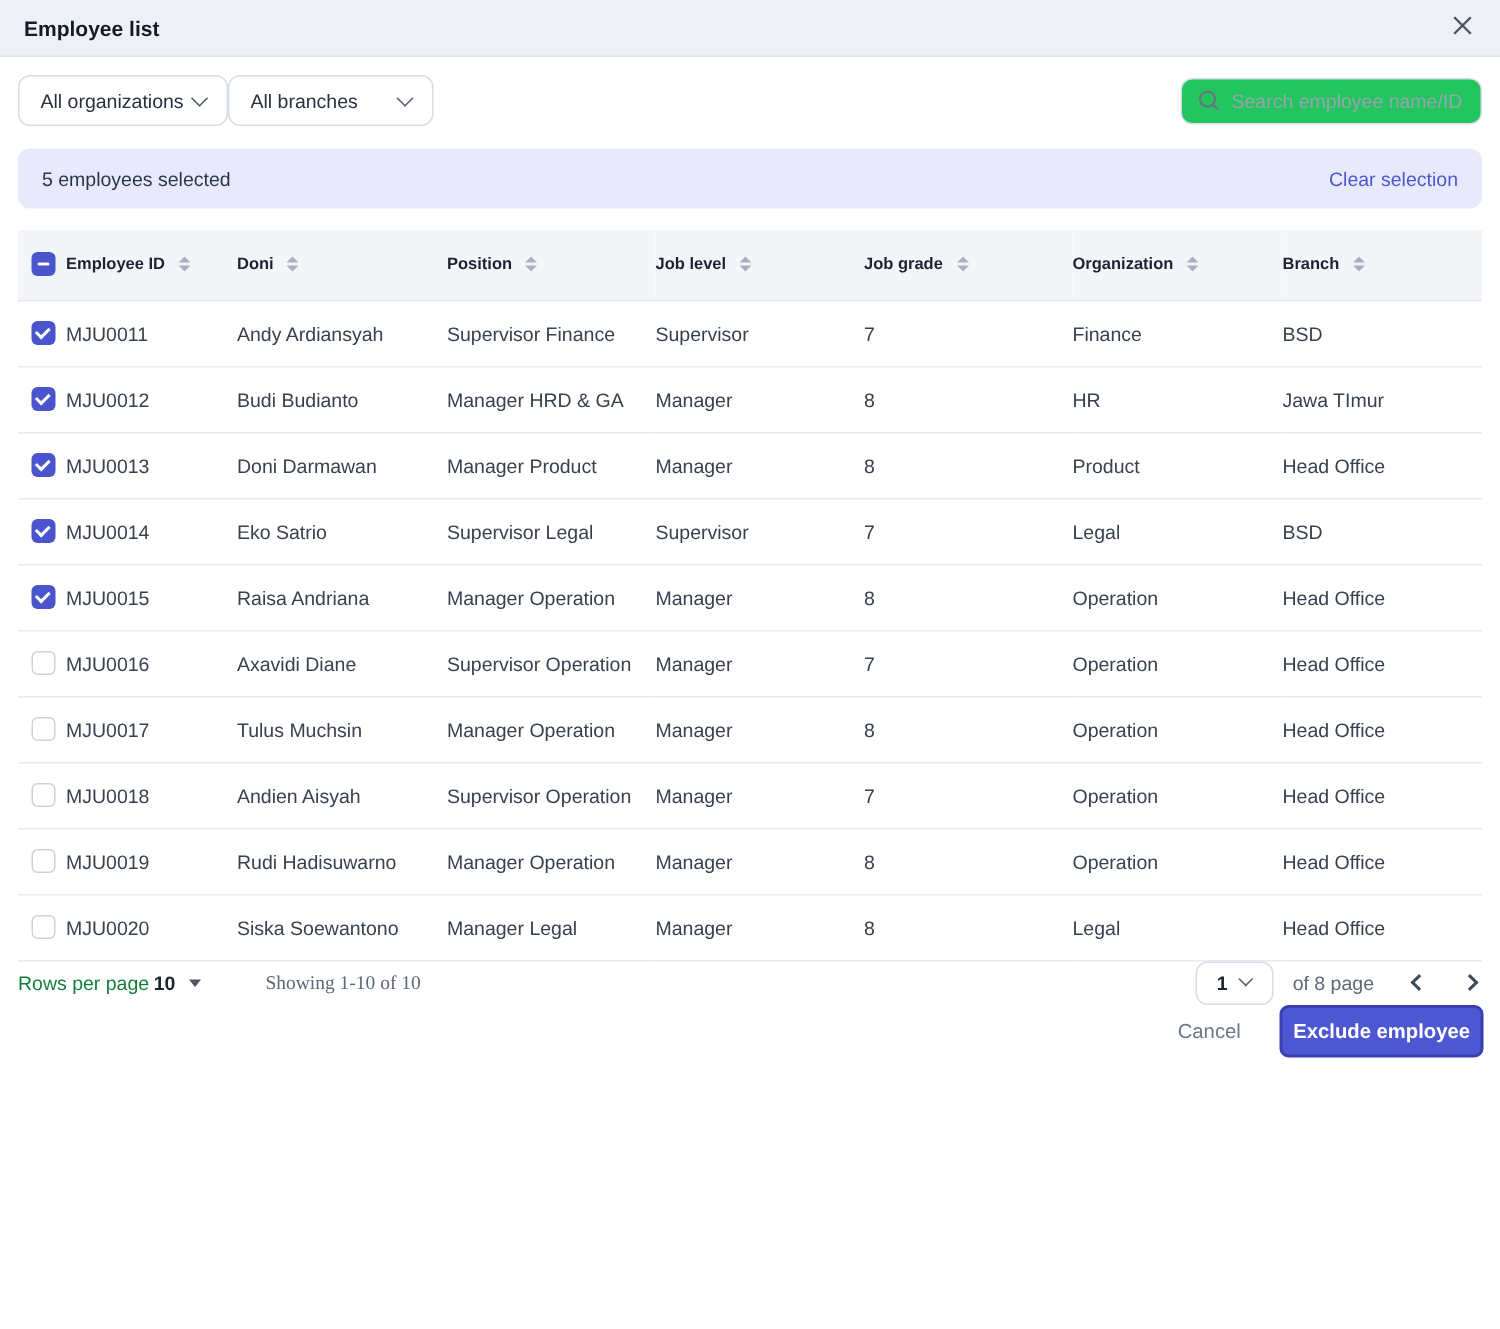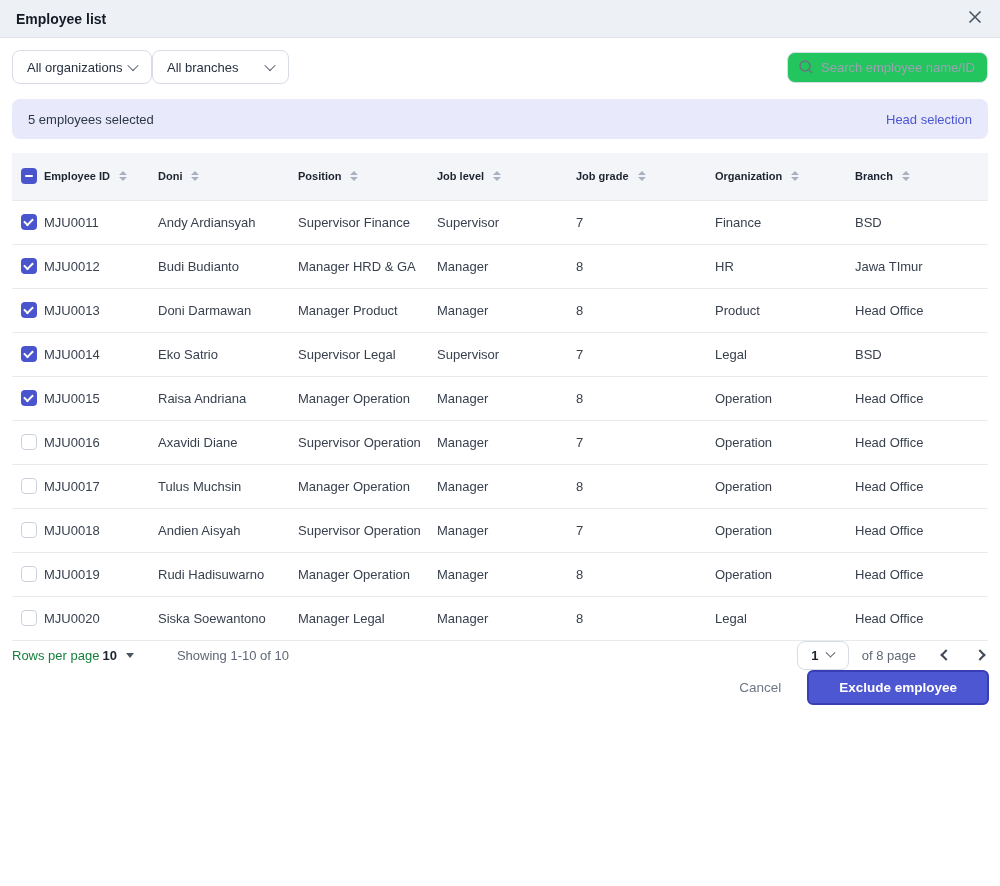--- a/index.html
+++ b/index.html
@@ -100,21 +100,21 @@
     margin: 0 12px; height: 56px; display: flex; align-items: center;
     font-size: 13px; color: #6b7383;
   }
   .rpp-label { color: #15803d; }
   .rpp-value { color: #1b2430; font-weight: bold; margin-left: 3px; }
   .caret-down {
     width: 0; height: 0; display: inline-block; margin-left: 9px;
     border-left: 4px solid transparent; border-right: 4px solid transparent;
     border-top: 5px solid #4b5563; vertical-align: middle;
   }
-  .showing { margin-left: 43px; color: #5f6877; }
+  .showing { margin-left: 43px; color: #5f6877; font-family: Liberation Serif, serif; }
   .pager { margin-left: auto; display: flex; align-items: center; }
   .page-select {
     width: 52px; height: 29px; border: 1px solid #d8dce4; border-radius: 8px;
     display: flex; align-items: center; justify-content: center; gap: 9px;
     background: #fff; cursor: pointer;
   }
   .page-select .val { color: #1b2430; font-weight: bold; font-size: 13px; }
   .page-select .chev-down { width: 7px; height: 7px; transform: rotate(45deg) translate(-2px,-2px); }
   .page-count { margin-left: 13px; color: #5f6877; }
   .nav-btn { background: none; border: none; cursor: pointer; padding: 4px; display: flex; align-items: center; }
@@ -126,21 +126,21 @@
   
   .footer {
     margin-top: auto; display: flex; align-items: center; justify-content: flex-end;
     padding: 0 11px 12px 0; gap: 20px;
   }
   .cancel-btn {
     background: none; border: none; font-size: 13.5px; color: #6e7687;
     font-family: "Liberation Sans", sans-serif; cursor: pointer; padding: 8px 6px;
   }
   .primary-btn {
-    height: 35px; padding: 0 30px; background: #4e57d2; border: 2px solid #393eb4;
+    height: 35px; padding: 0 7px; background: #4e57d2; border: 2px solid #393eb4;
     border-radius: 6px; color: #ffffff; font-weight: bold; font-size: 13.5px;
     font-family: "Liberation Sans", sans-serif; cursor: pointer;
   }
 </style>
 </head>
 <body>
 
 <div class="modal">
 
   <div class="modal-header">
@@ -169,21 +169,21 @@
             <circle cx="7" cy="7" r="5" stroke="#6b7280" stroke-width="1.5" fill="none"></circle>
             <line x1="10.8" y1="10.8" x2="14" y2="14" stroke="#6b7280" stroke-width="1.5"></line>
           </svg>
       </span>
       <input type="text" placeholder="Search employee name/ID" style="">
     </div>
   </div>
 
   <div class="banner">
     <span class="banner-text">5 employees selected</span>
-    <a class="banner-clear">Head selection</a>
+    <a class="banner-clear">Clear selection</a>
   </div>
 
   <div class="table-wrap">
     <table>
       <colgroup>
         <col style="width:32px">
           <col style="width:114px">
           <col style="width:140px">
           <col style="width:139px">
         <col style="width:139px">

